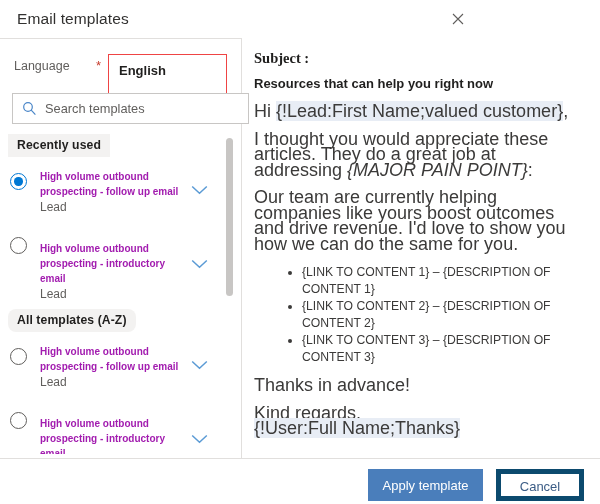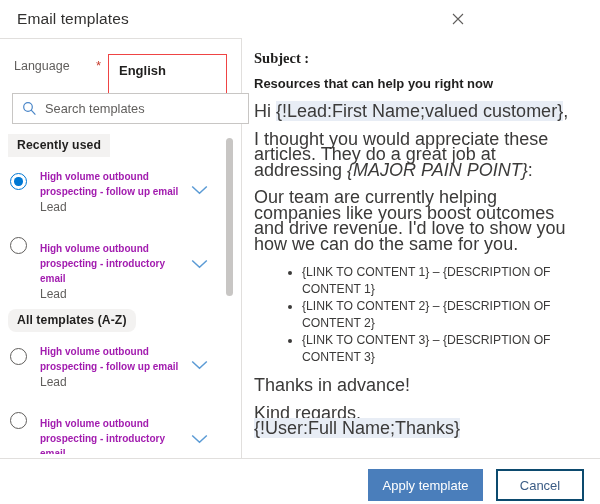--- a/index.html
+++ b/index.html
@@ -320,21 +320,21 @@
     right: 117px;
     width: 115px;
     background: #4a7ebb;
     border: 1px solid #4a7ebb;
     color: #ffffff;
   }
   .btn-secondary {
     right: 16px;
     width: 88px;
     background: #ffffff;
-    border: 2px solid #0c4a6e;
+    border: 5px solid #0c4a6e;
     color: #3b5c85;
   }
 </style>
 </head>
 <body>
 
 <div class="dialog">
 
   <div class="dialog-header">
     <div class="dialog-title">Email templates</div>

